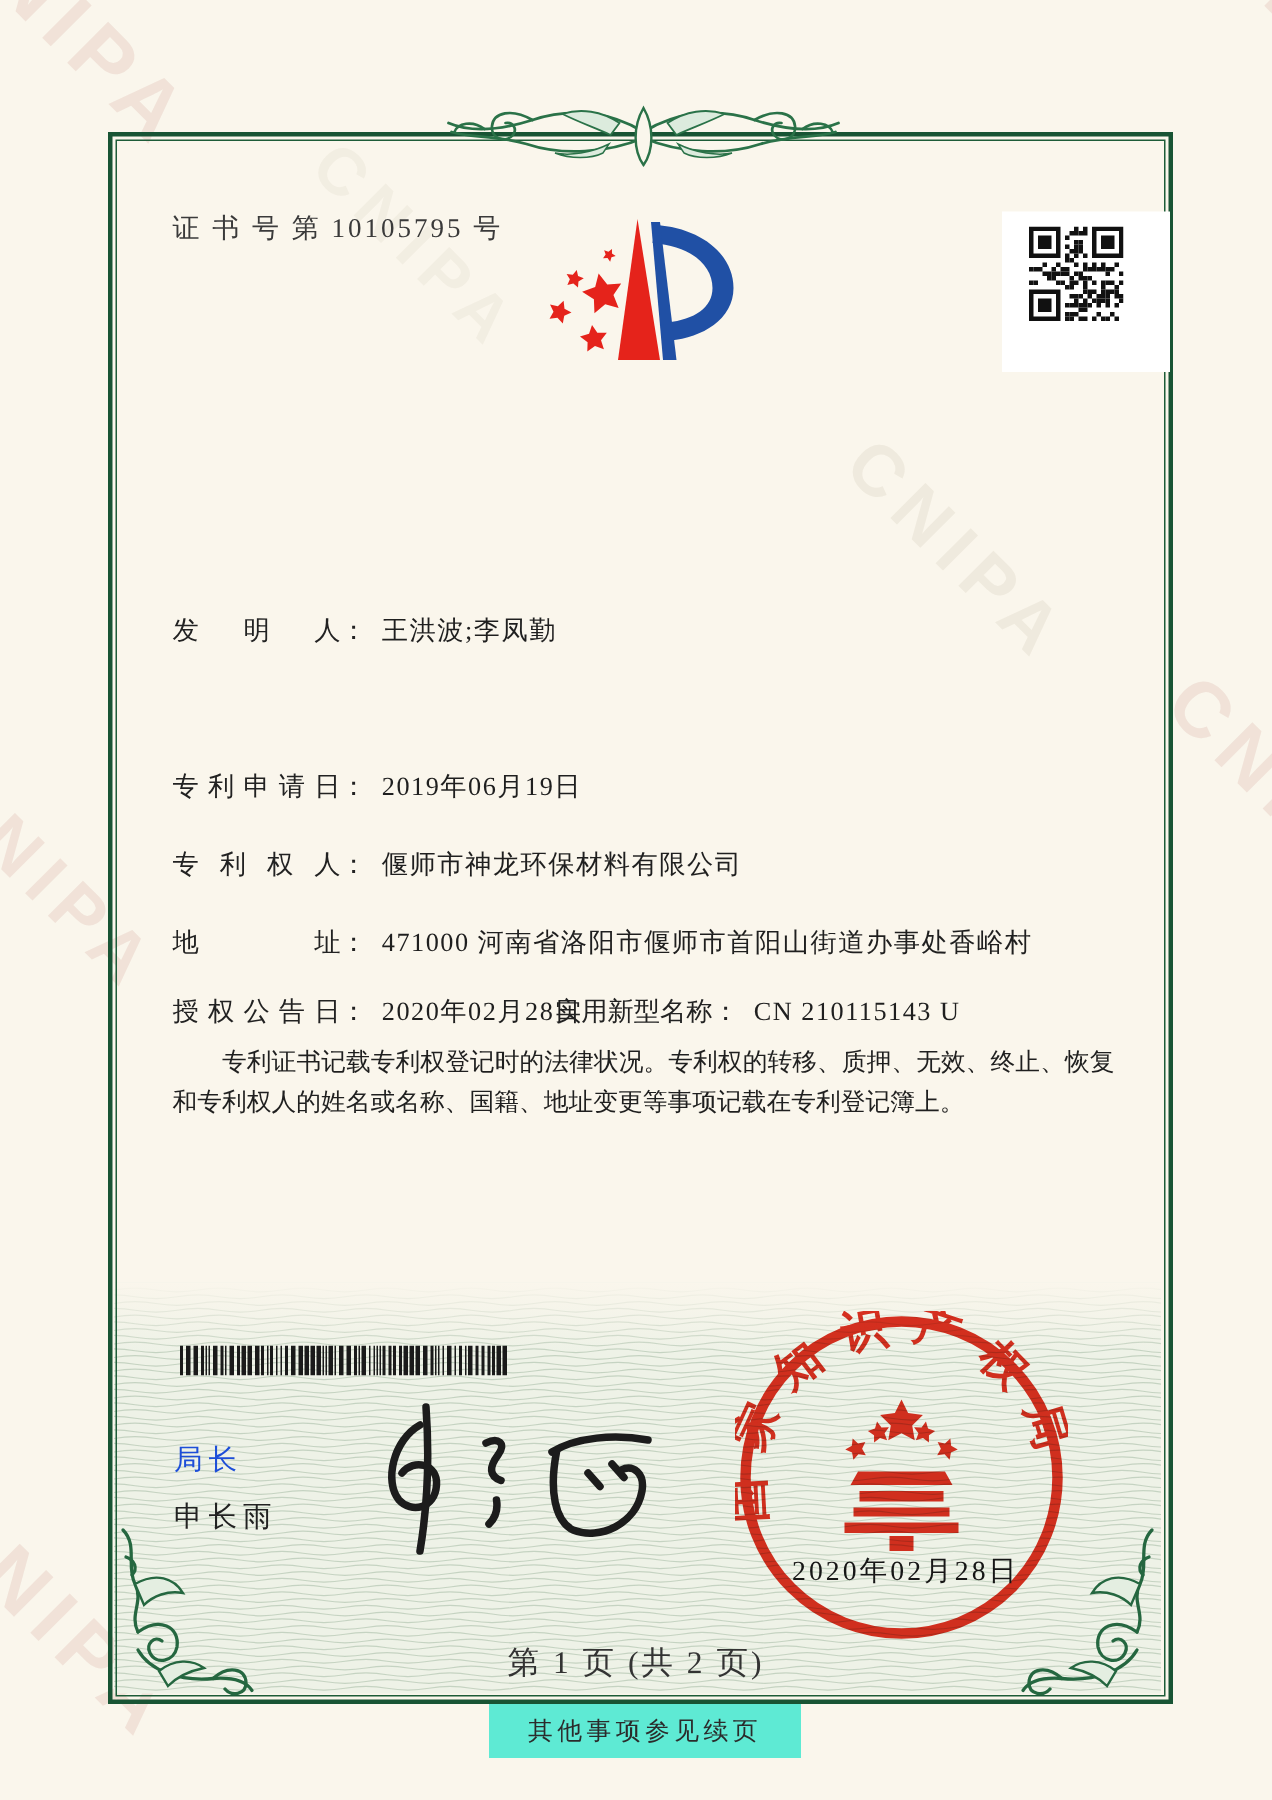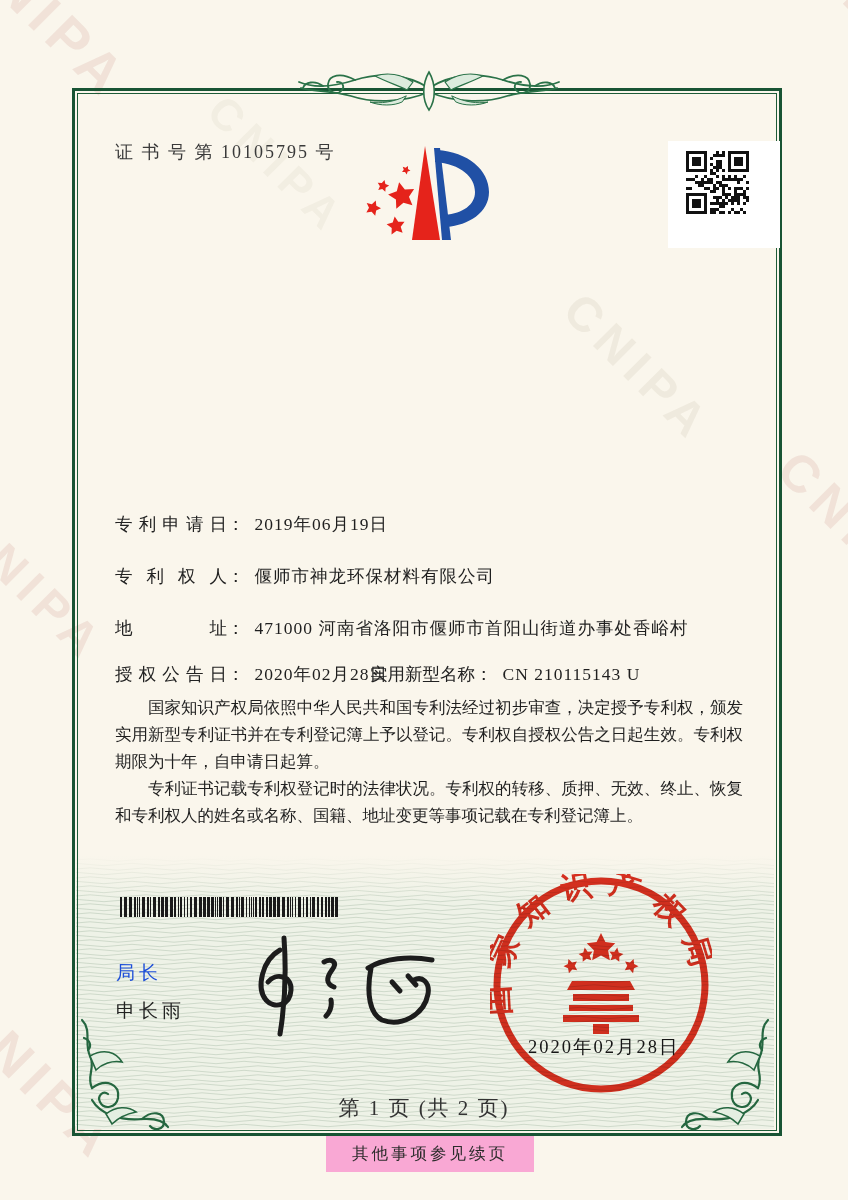--- a/index.html
+++ b/index.html
@@ -58,21 +58,21 @@
   .body-text p{margin:0;text-indent:2em;}
   
   .barcode{position:absolute;left:120px;top:897px;width:218px;height:20px;}
   .sig-title{position:absolute;left:116px;top:960px;font-size:19px;letter-spacing:4px;color:#1d4ed8;}
   .sig-name{position:absolute;left:116px;top:998px;font-size:19px;letter-spacing:4px;color:#222;}
   .signature{position:absolute;left:218px;top:932px;width:240px;height:110px;}
   .seal{position:absolute;left:490px;top:874px;width:222px;height:222px;opacity:.93;mix-blend-mode:multiply;}
   .seal-date{position:absolute;left:528px;top:1034px;font-size:18.5px;letter-spacing:2px;color:#161616;z-index:6;}
   .page-num{position:absolute;left:72px;top:1094px;width:704px;text-align:center;
     font-size:21px;letter-spacing:2px;color:#333;}
-  .cont-note{position:absolute;left:326px;top:1136px;background:#f9a8d4;
+  .cont-note{position:absolute;left:326px;top:1136px;background:#5eead4;
     padding:7px 26px;font-size:16.5px;letter-spacing:3px;color:#2b2b2b;}
   .z2{z-index:2}.z3{z-index:3}.z4{z-index:4}.z5{z-index:5}
 </style>
 </head>
 <body>
 
 <div class="page">
 
   <div class="wm wm-pink wm1">CNIPA</div>
   <div class="wm wm2">CNIPA</div>
@@ -331,38 +331,40 @@
       <rect x="6" y="6" width="9" height="9" fill="#111"></rect>
       <rect x="42" y="0" width="21" height="21" fill="#111"></rect>
       <rect x="45" y="3" width="15" height="15" fill="#fff"></rect>
       <rect x="48" y="6" width="9" height="9" fill="#111"></rect>
       <rect x="0" y="42" width="21" height="21" fill="#111"></rect>
       <rect x="3" y="45" width="15" height="15" fill="#fff"></rect>
       <rect x="6" y="48" width="9" height="9" fill="#111"></rect>
     </svg>
 
 
+  <div class="field-row z4" style="top:408px">
+    <span class="flabel">发明人</span><span class="fcolon">：</span><span class="fvalue">王洪波;李凤勤</span>
+  </div>
   <div class="field-row z4" style="top:512px">
     <span class="flabel">专利申请日</span><span class="fcolon">：</span><span class="fvalue">2019年06月19日</span>
   </div>
   <div class="field-row z4" style="top:564px">
     <span class="flabel">专利权人</span><span class="fcolon">：</span><span class="fvalue">偃师市神龙环保材料有限公司</span>
   </div>
   <div class="field-row z4" style="top:616px">
     <span class="flabel">地址</span><span class="fcolon">：</span><span class="fvalue">471000 河南省洛阳市偃师市首阳山街道办事处香峪村</span>
   </div>
   <div class="field-row z4" style="top:662px">
     <span class="flabel">授权公告日</span><span class="fcolon">：</span><span class="fvalue">2020年02月28日</span>
     <span class="group2">
       <span class="flabel2">实用新型名称</span><span class="fcolon">：</span><span class="fvalue">CN 210115143 U</span>
     </span>
   </div>
 
   <div class="body-text z4">
-    <p>国家知识产权局依照中华人民共和国专利法经过初步审查，决定授予专利权，颁发实用新型专利证书并在专利登记簿上予以登记。专利权自授权公告之日起生效。专利权期限为十年，自申请日起算。</p>
     <p>专利证书记载专利权登记时的法律状况。专利权的转移、质押、无效、终止、恢复和专利权人的姓名或名称、国籍、地址变更等事项记载在专利登记簿上。</p>
   </div>
 
   <svg class="barcode z4" id="bcsvg" viewBox="0 0 218 20" preserveAspectRatio="none">
       <rect x="0" y="0" width="2" height="20" fill="#1a1a1a"></rect>
       <rect x="4" y="0" width="3" height="20" fill="#1a1a1a"></rect>
       <rect x="9" y="0" width="3" height="20" fill="#1a1a1a"></rect>
       <rect x="14" y="0" width="2" height="20" fill="#1a1a1a"></rect>
       <rect x="17" y="0" width="1" height="20" fill="#1a1a1a"></rect>
       <rect x="19" y="0" width="1" height="20" fill="#1a1a1a"></rect>

